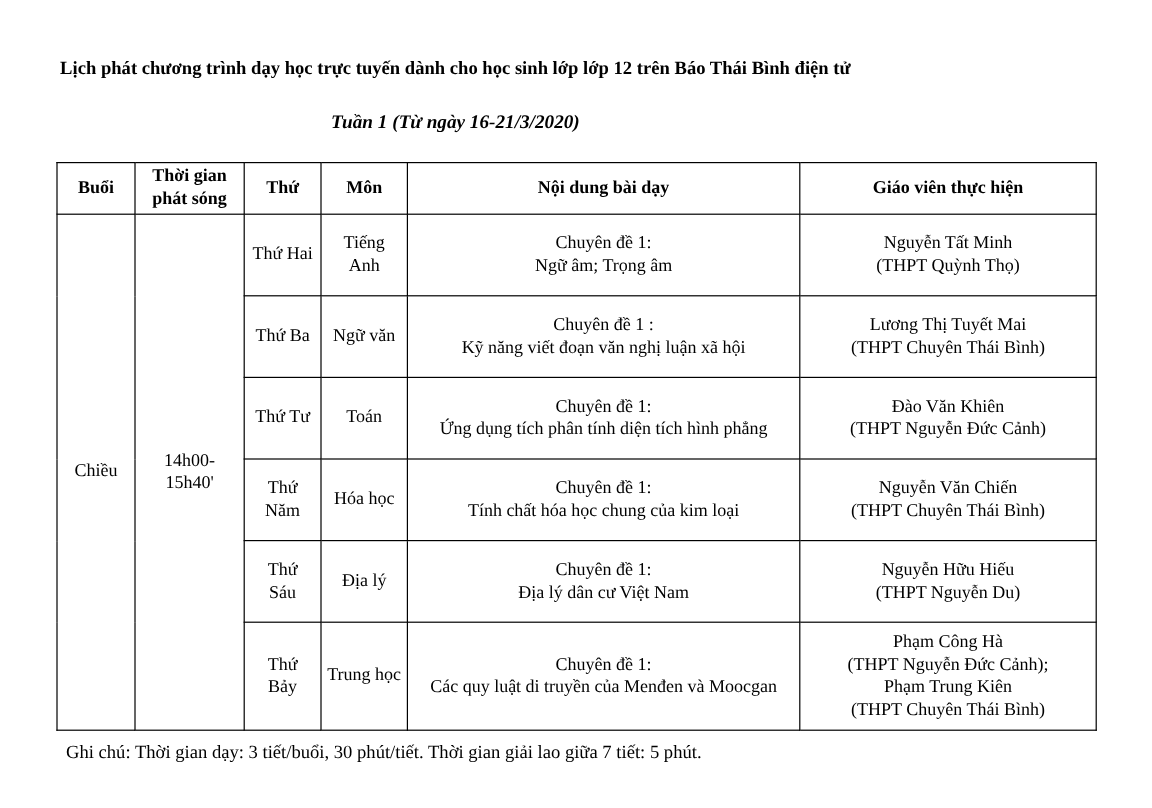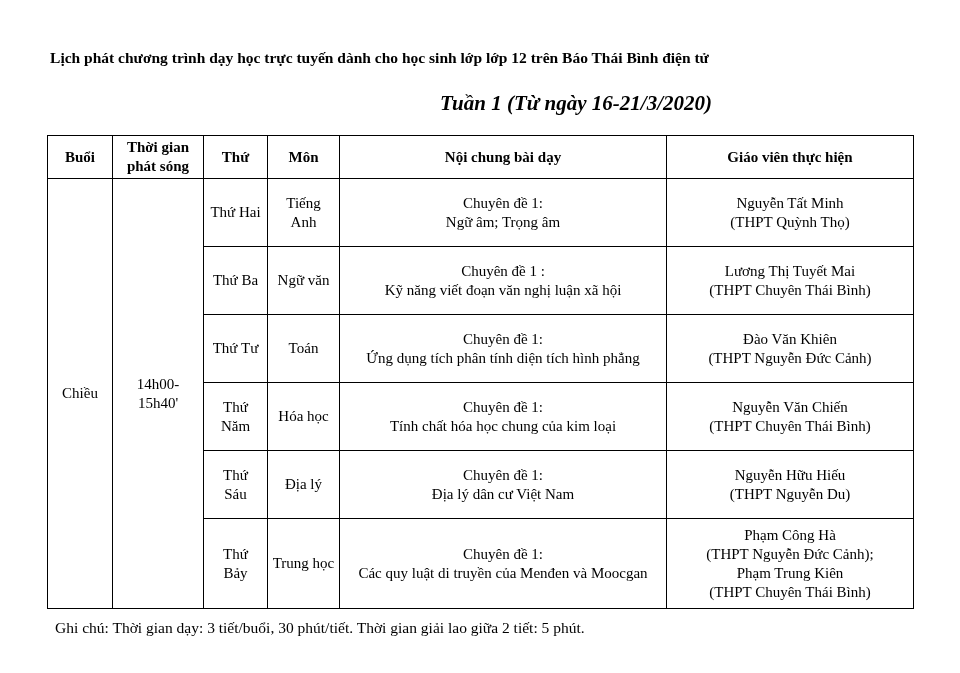--- a/index.html
+++ b/index.html
@@ -20,22 +20,22 @@
   }
   .doc-title {
     margin: 0;
     text-align: center;
     font-size: 15.5px;
     font-weight: bold;
     line-height: 20px;
   }
   .doc-subtitle {
     margin: 25px 0 0 0;
-    text-align: right;
-    font-size: 21px;
+    text-align: center;
+    font-size: 16px;
     font-weight: bold;
     font-style: italic;
     line-height: 20px;
   }
   table.schedule {
     margin-top: 22px;
     border-collapse: collapse;
     table-layout: fixed;
     width: 866px;
     border: 1px solid #f9a8d4;
@@ -81,21 +81,21 @@
       <col style="width:327px">
       <col style="width:247px">
     </colgroup>
     <thead>
       <tr class="hdr">
         <th>Buổi</th>
         <th>Thời gian
 phát sóng</th>
         <th>Thứ</th>
         <th>Môn</th>
-        <th>Nội chung bài dạy</th>
+        <th>Nội dung bài dạy</th>
         <th>Giáo viên thực hiện</th>
       </tr>
     </thead>
     <tbody>
       <tr class="row">
         <td rowspan="6">Chiều</td>
         <td rowspan="6">14h00-
 15h40'</td>
         <td>Thứ Hai</td>
         <td>Tiếng
@@ -146,15 +146,15 @@
         <td>Chuyên đề 1:
 Các quy luật di truyền của Menđen và Moocgan</td>
         <td>Phạm Công Hà
 (THPT Nguyễn Đức Cảnh);
 Phạm Trung Kiên
 (THPT Chuyên Thái Bình)</td>
       </tr>
     </tbody>
   </table>
 
-  <p class="note"><span class="bold">Ghi chú:</span><span> Thời gian dạy: 3 tiết/buổi, 30 phút/tiết. Thời gian giải lao giữa 2 tiết: 5 phút.</span></p>
+  <p class="note"><span class="bold">Ghi chú:</span><span> Thời gian dạy: 3 tiết/buổi, 30 phút/tiết. Thời gian giải lao giữa 7 tiết: 5 phút.</span></p>
 
 </div>
 
 </body></html>

